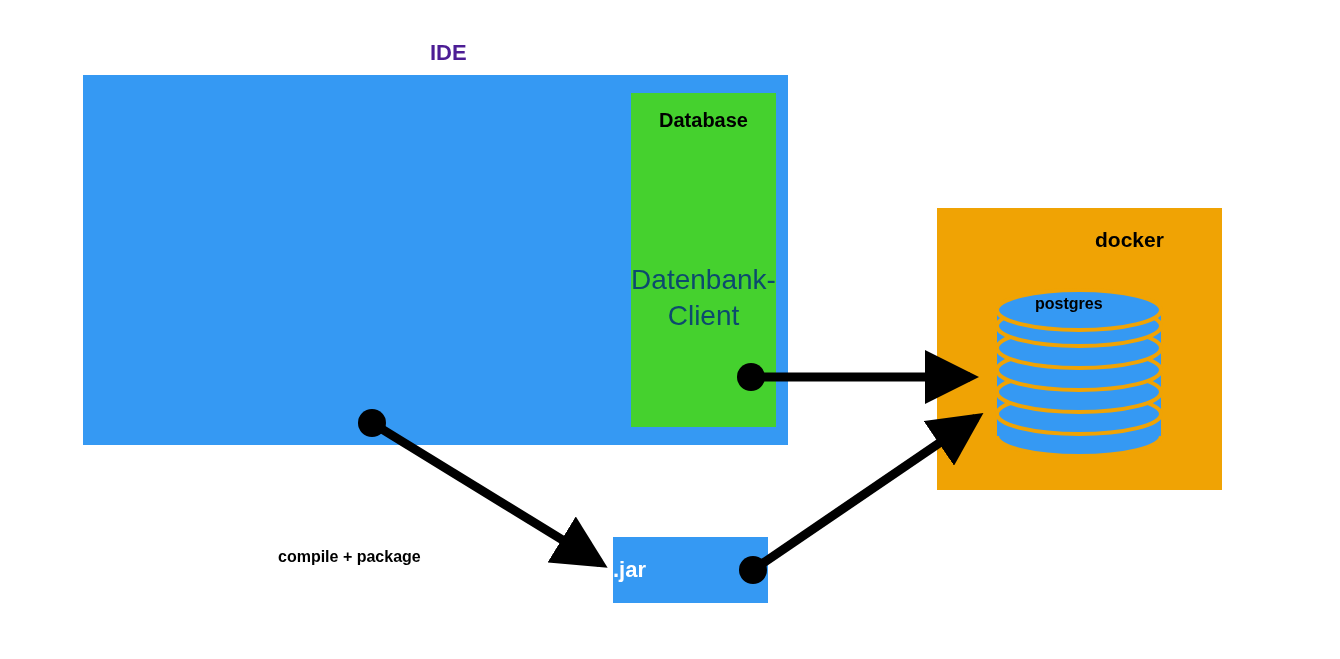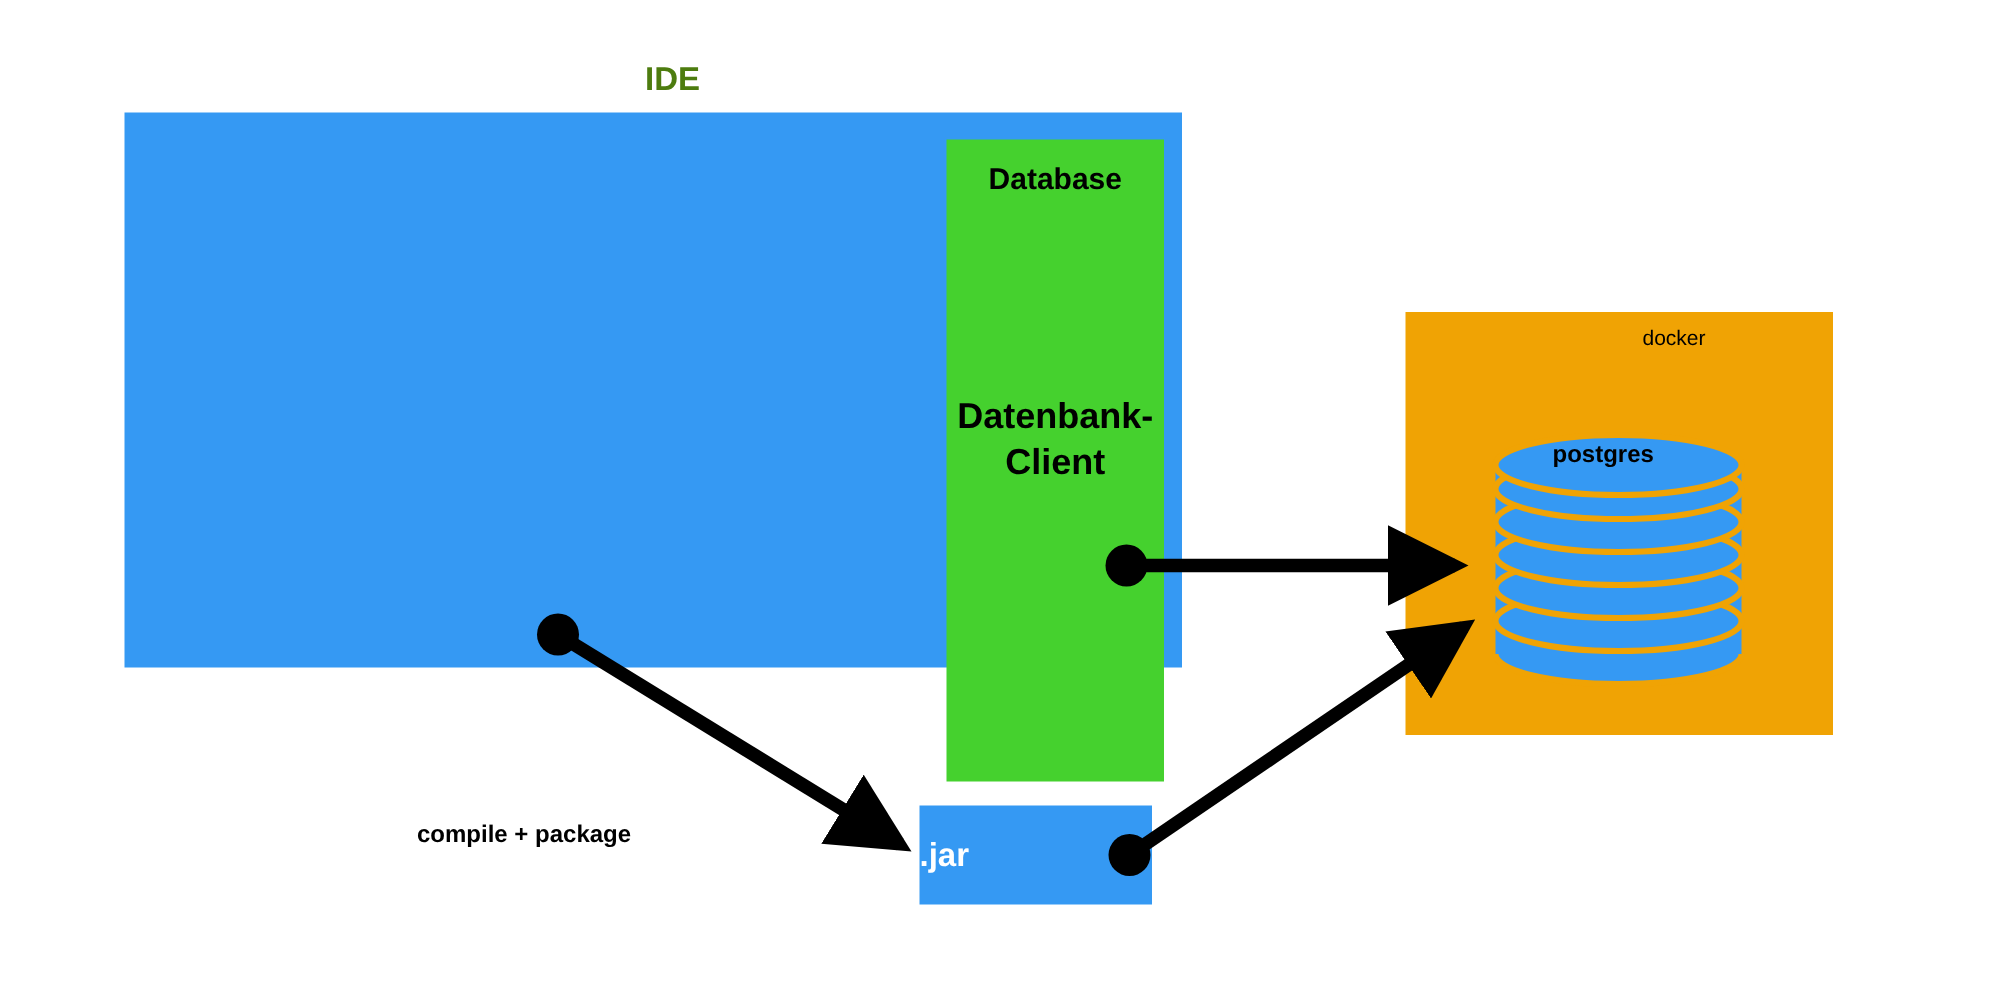--- a/index.html
+++ b/index.html
@@ -10,21 +10,21 @@
       font-family: -apple-system, BlinkMacSystemFont, "Segoe UI", Helvetica, Arial, sans-serif;
       position: relative;
       overflow: hidden;
     }
     .ide-label {
       position: absolute;
       left: 430px;
       top: 40px;
       font-size: 22px;
       font-weight: 700;
-      color: #4d7c0f;
+      color: #4c1d95;
     }
     .ide-container {
       position: absolute;
       left: 83px;
       top: 75px;
       width: 705px;
       height: 370px;
       background: #3599f3;
     }
     .code-box {
@@ -41,35 +41,35 @@
     .code-label {
       color: #fff;
       font-size: 26px;
       font-weight: 700;
     }
     .db-box {
       position: absolute;
       left: 548px;
       top: 18px;
       width: 145px;
-      height: 428px;
+      height: 334px;
       background: #45d12e;
       text-align: center;
       padding-top: 16px;
     }
     .db-label {
       font-size: 20px;
       font-weight: 700;
       color: #000;
       margin-bottom: 130px;
     }
     .db-client-label {
-      font-size: 24px;
-      font-weight: 700;
-      color: #000000;
+      font-size: 28px;
+      font-weight: 400;
+      color: #0c4a6e;
       line-height: 1.3;
     }
     .jar-box {
       position: absolute;
       left: 613px;
       top: 537px;
       width: 155px;
       height: 66px;
       background: #3599f3;
       display: flex;
@@ -85,23 +85,23 @@
       position: absolute;
       left: 937px;
       top: 208px;
       width: 285px;
       height: 282px;
       background: #f0a304;
     }
     .docker-label {
       position: absolute;
       left: 1095px;
-      top: 217px;
-      font-size: 14px;
-      font-weight: 400;
+      top: 228px;
+      font-size: 21px;
+      font-weight: 700;
       color: #000;
     }
     .db-cylinder {
       position: absolute;
       left: 990px;
       top: 288px;
       width: 178px;
       height: 170px;
     }
     .postgres-label {

